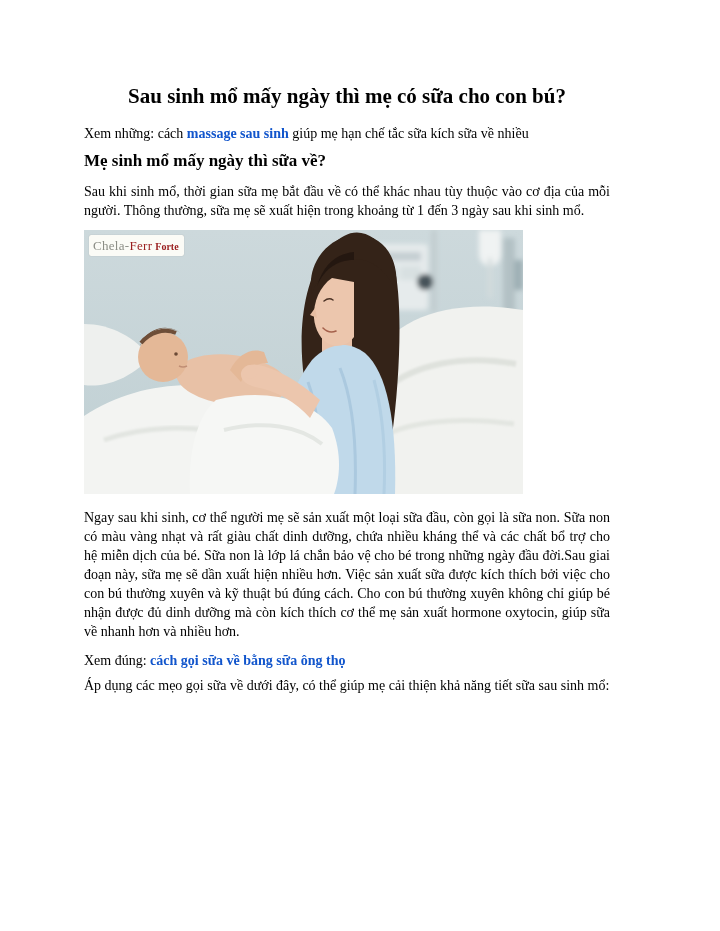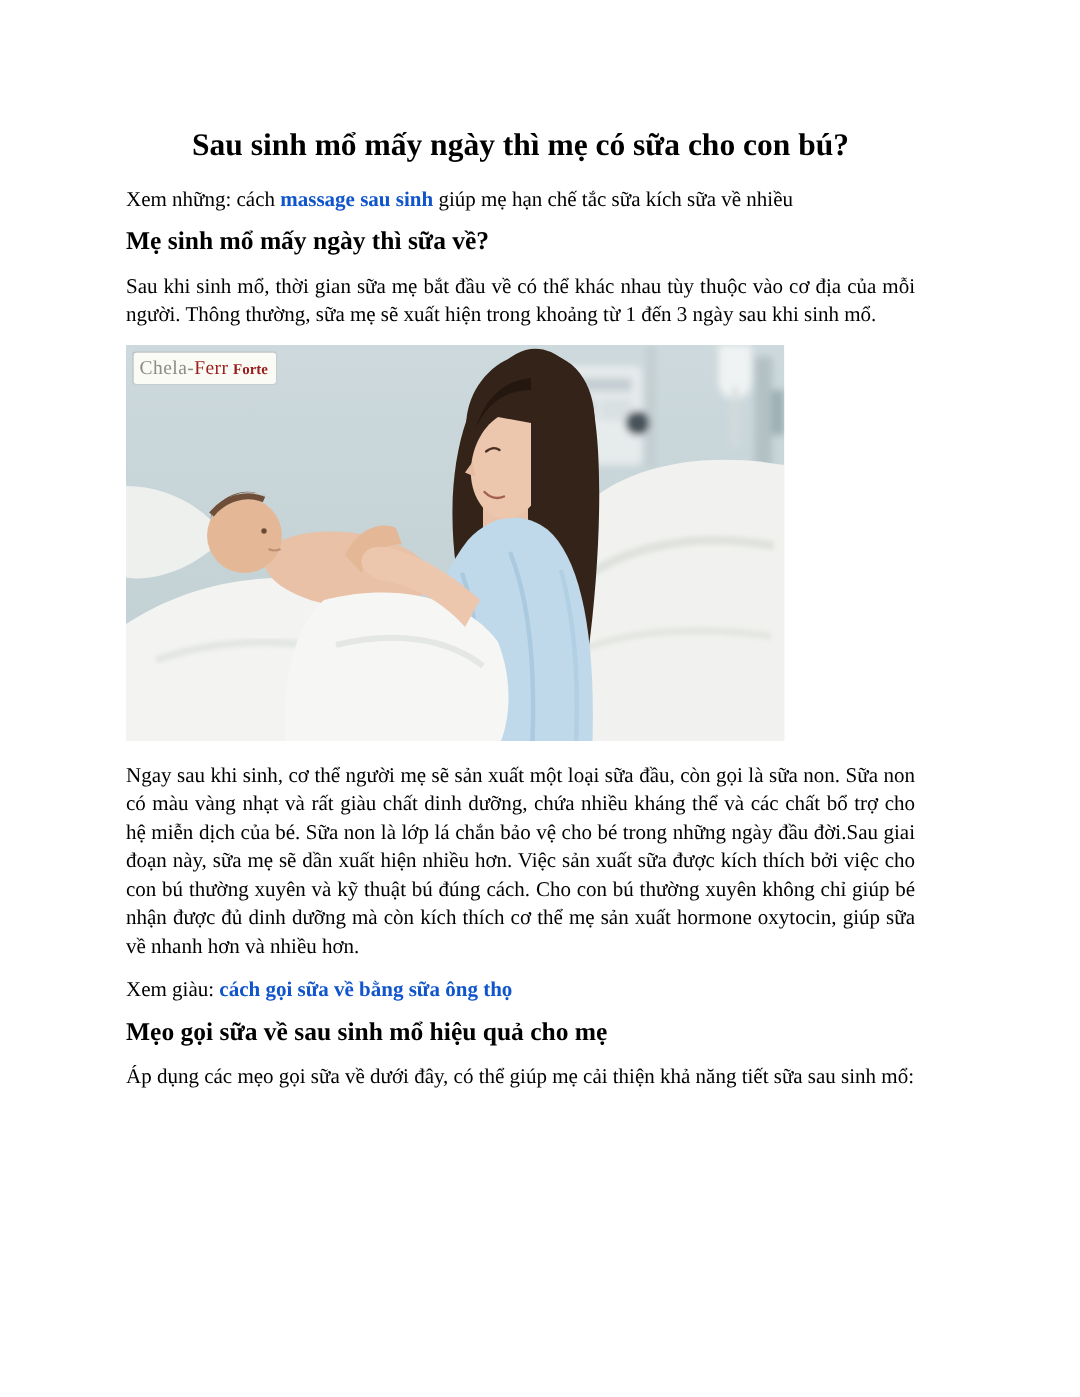--- a/index.html
+++ b/index.html
@@ -158,20 +158,19 @@
           <path d="M236,170 C214,150 192,139 175,135 C165,133 158,137 157,143 C156,150 163,155 171,157 C193,161 212,172 226,188 Z" fill="#ecc6ad"></path>
           <circle cx="166" cy="142" r="7" fill="#ecc6ad"></circle>
         </g>
       </svg>
 
       <div class="photo-logo"><span class="brand-prefix">Chela-</span><span class="brand-name">Ferr</span><span class="brand-suffix">Forte</span></div>
     </figure>
 
     <p class="body-para">Ngay sau khi sinh, cơ thể người mẹ sẽ sản xuất một loại sữa đầu, còn gọi là sữa non. Sữa non có màu vàng nhạt và rất giàu chất dinh dưỡng, chứa nhiều kháng thể và các chất bổ trợ cho hệ miễn dịch của bé. Sữa non là lớp lá chắn bảo vệ cho bé trong những ngày đầu đời.Sau giai đoạn này, sữa mẹ sẽ dần xuất hiện nhiều hơn. Việc sản xuất sữa được kích thích bởi việc cho con bú thường xuyên và kỹ thuật bú đúng cách. Cho con bú thường xuyên không chỉ giúp bé nhận được đủ dinh dưỡng mà còn kích thích cơ thể mẹ sản xuất hormone oxytocin, giúp sữa về nhanh hơn và nhiều hơn.</p>
 
-    <p class="see-more"><span>Xem giàu: </span><a class="doc-link">cách gọi sữa về bằng sữa ông thọ</a></p>
+    <p class="see-more"><span>Xem đúng: </span><a class="doc-link">cách gọi sữa về bằng sữa ông thọ</a></p>
 
-    <h2 class="doc-h2">Mẹo gọi sữa về sau sinh mổ hiệu quả cho mẹ</h2>
 
     <p class="body-para">Áp dụng các mẹo gọi sữa về dưới đây, có thể giúp mẹ cải thiện khả năng tiết sữa sau sinh mổ:</p>
 
   </div>
 </div>
 
 </body></html>

